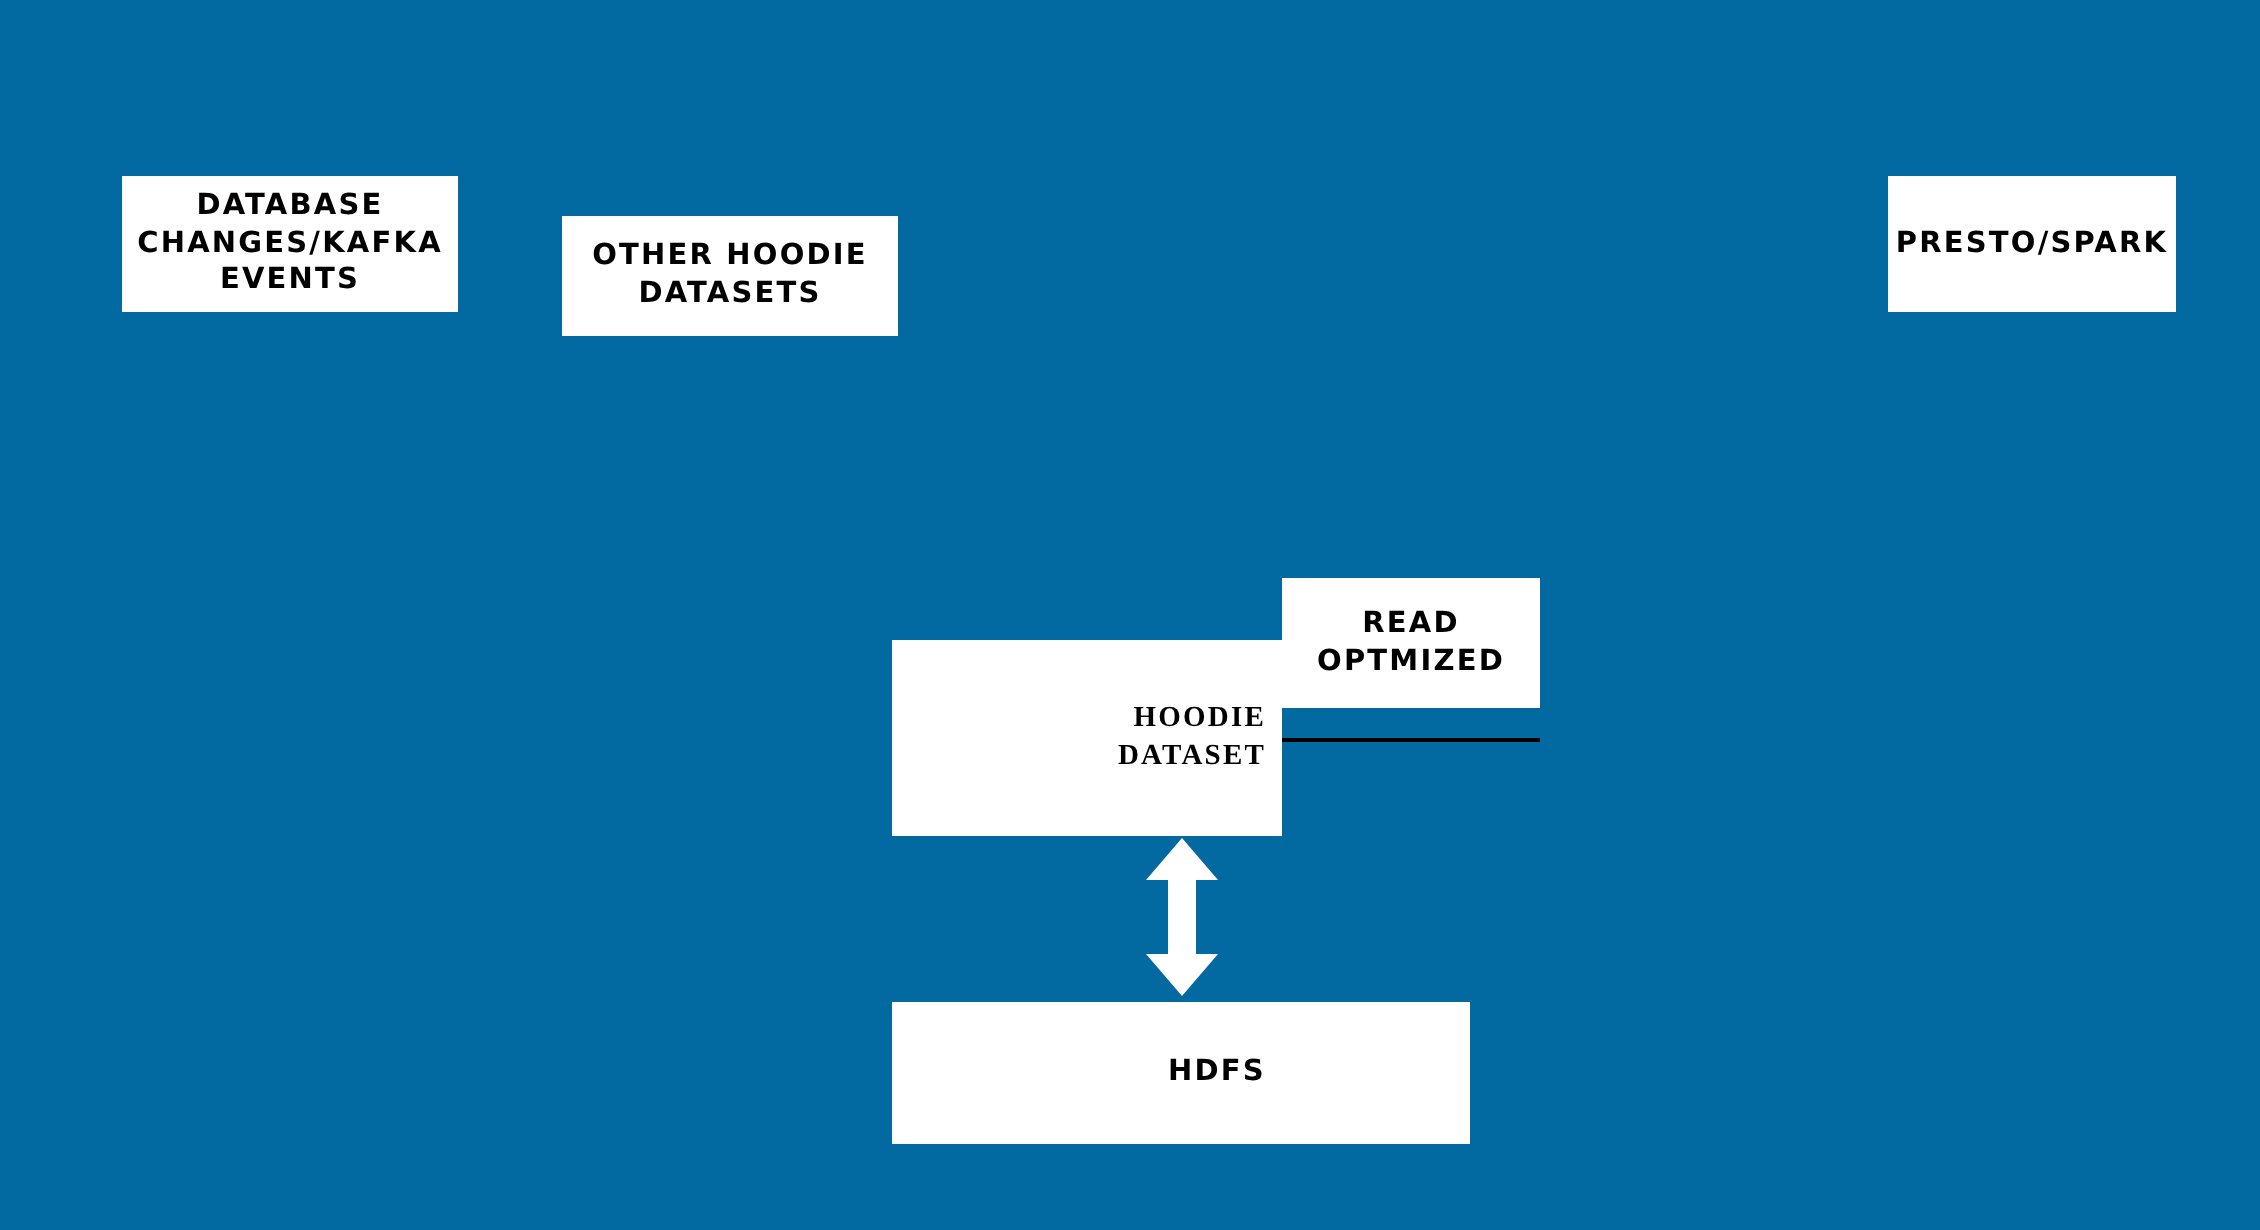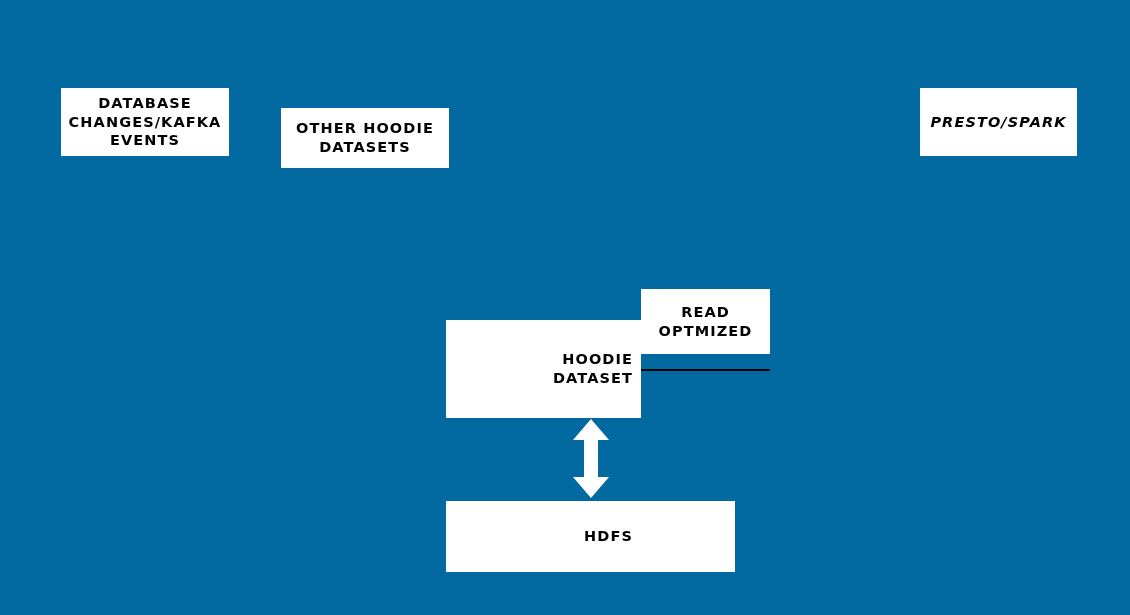--- a/index.html
+++ b/index.html
@@ -36,20 +36,21 @@
     padding: 0 6px;
     white-space: pre-line;
   }
   
   .node.align-right {
     justify-content: flex-end;
     text-align: right;
   }
   .node.align-right span {
     padding-right: 8px;
+    font-family: Liberation Serif, serif;
   }
   .divider {
     position: absolute;
     background: #000000;
   }
   .arrow-wrap {
     position: absolute;
   }
   .arrow-wrap svg {
     display: block;
@@ -65,21 +66,21 @@
 Changes/Kafka
 Events</span>
   </div>
 
   <div class="node" style="left:281px; top:88px; width:168px; height:60px;margin-top:20px;">
     <span>Other Hoodie
 Datasets</span>
   </div>
 
 
-  <div class="node" style="left:920px; top:88px; width:157px; height:68px;font-style:italic;">
+  <div class="node" style="left:944px; top:88px; width:144px; height:68px;">
     <span>Presto/Spark</span>
   </div>
 
   <div class="node align-right" style="left:446px; top:320px; width:195px; height:98px;">
     <span>Hoodie
 Dataset</span>
   </div>
 
   <div class="node" style="left:641px; top:289px; width:129px; height:65px;justify-content:center;">
     <span>Read

